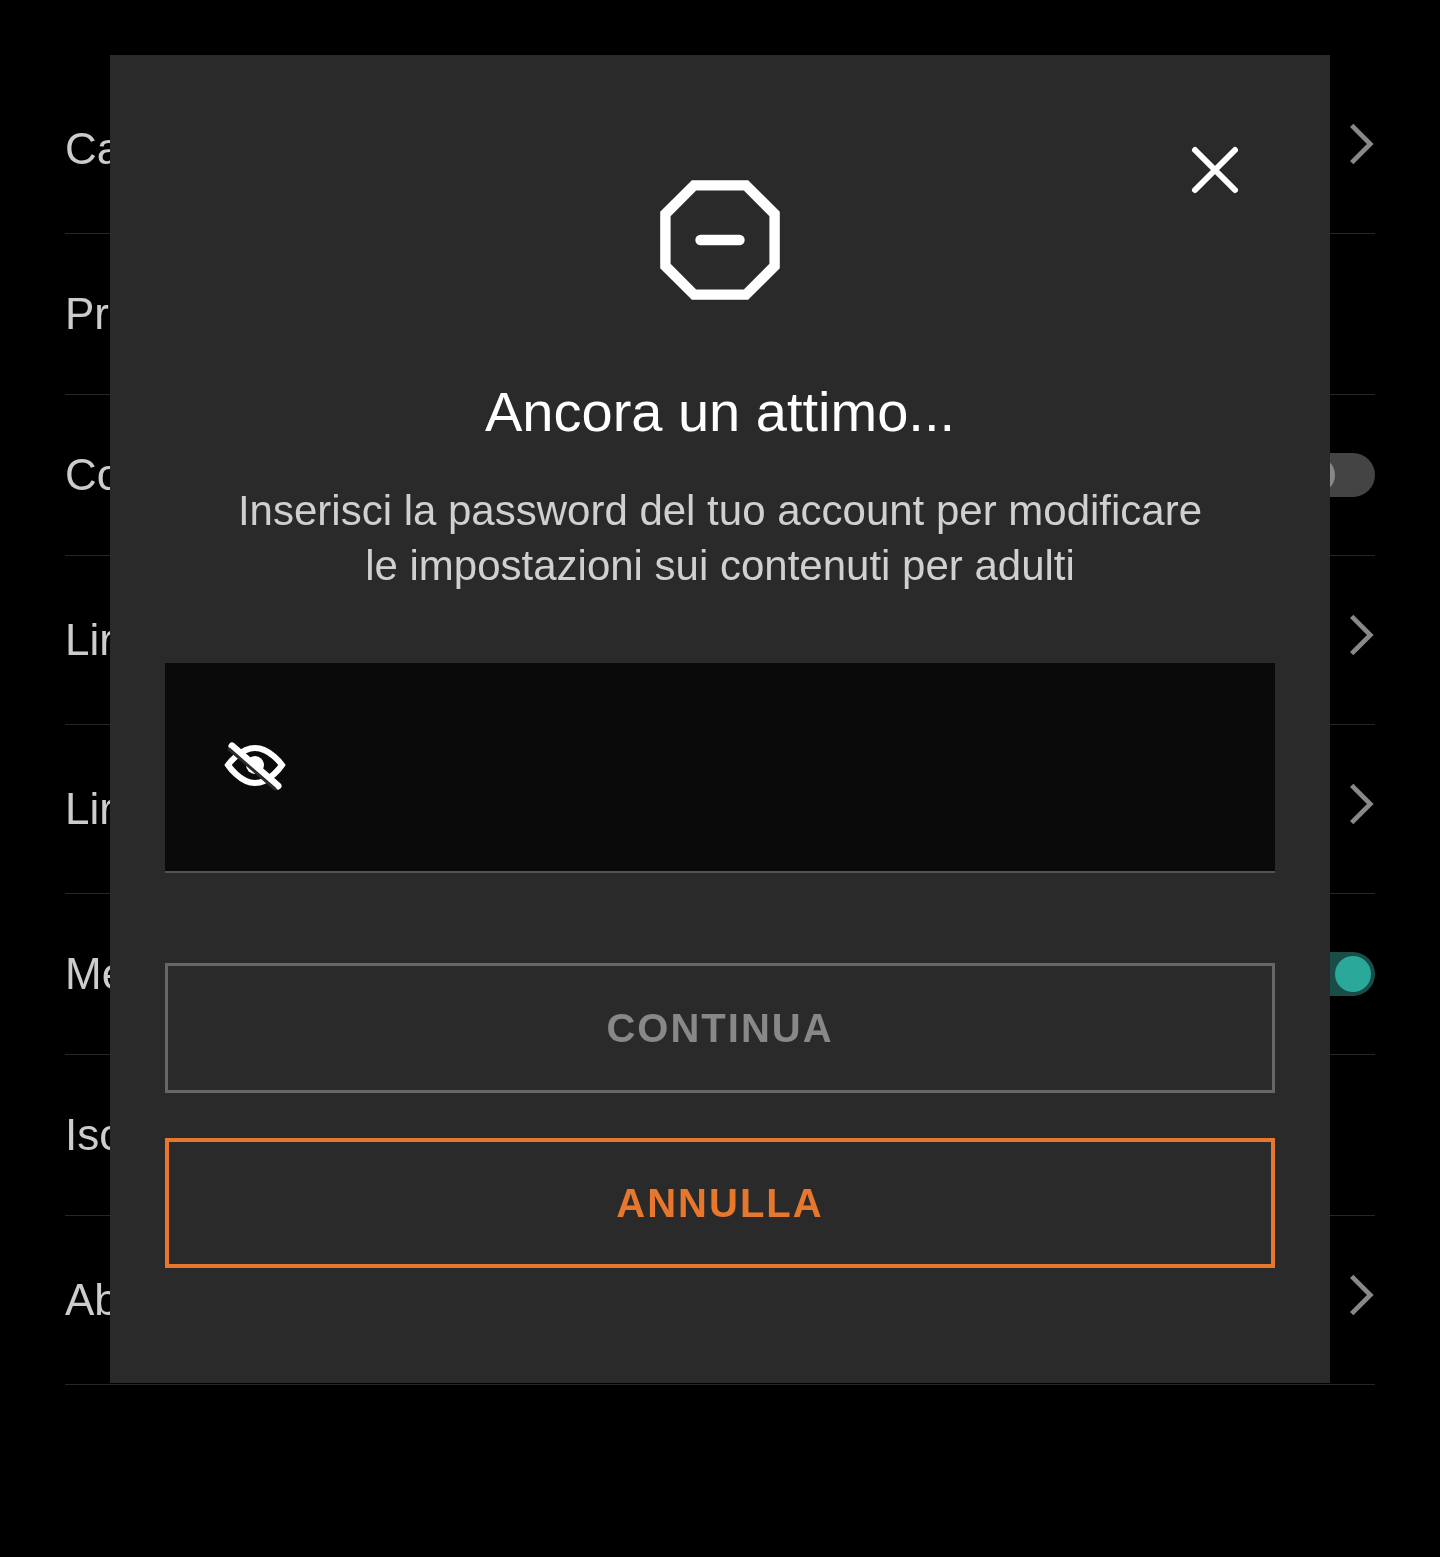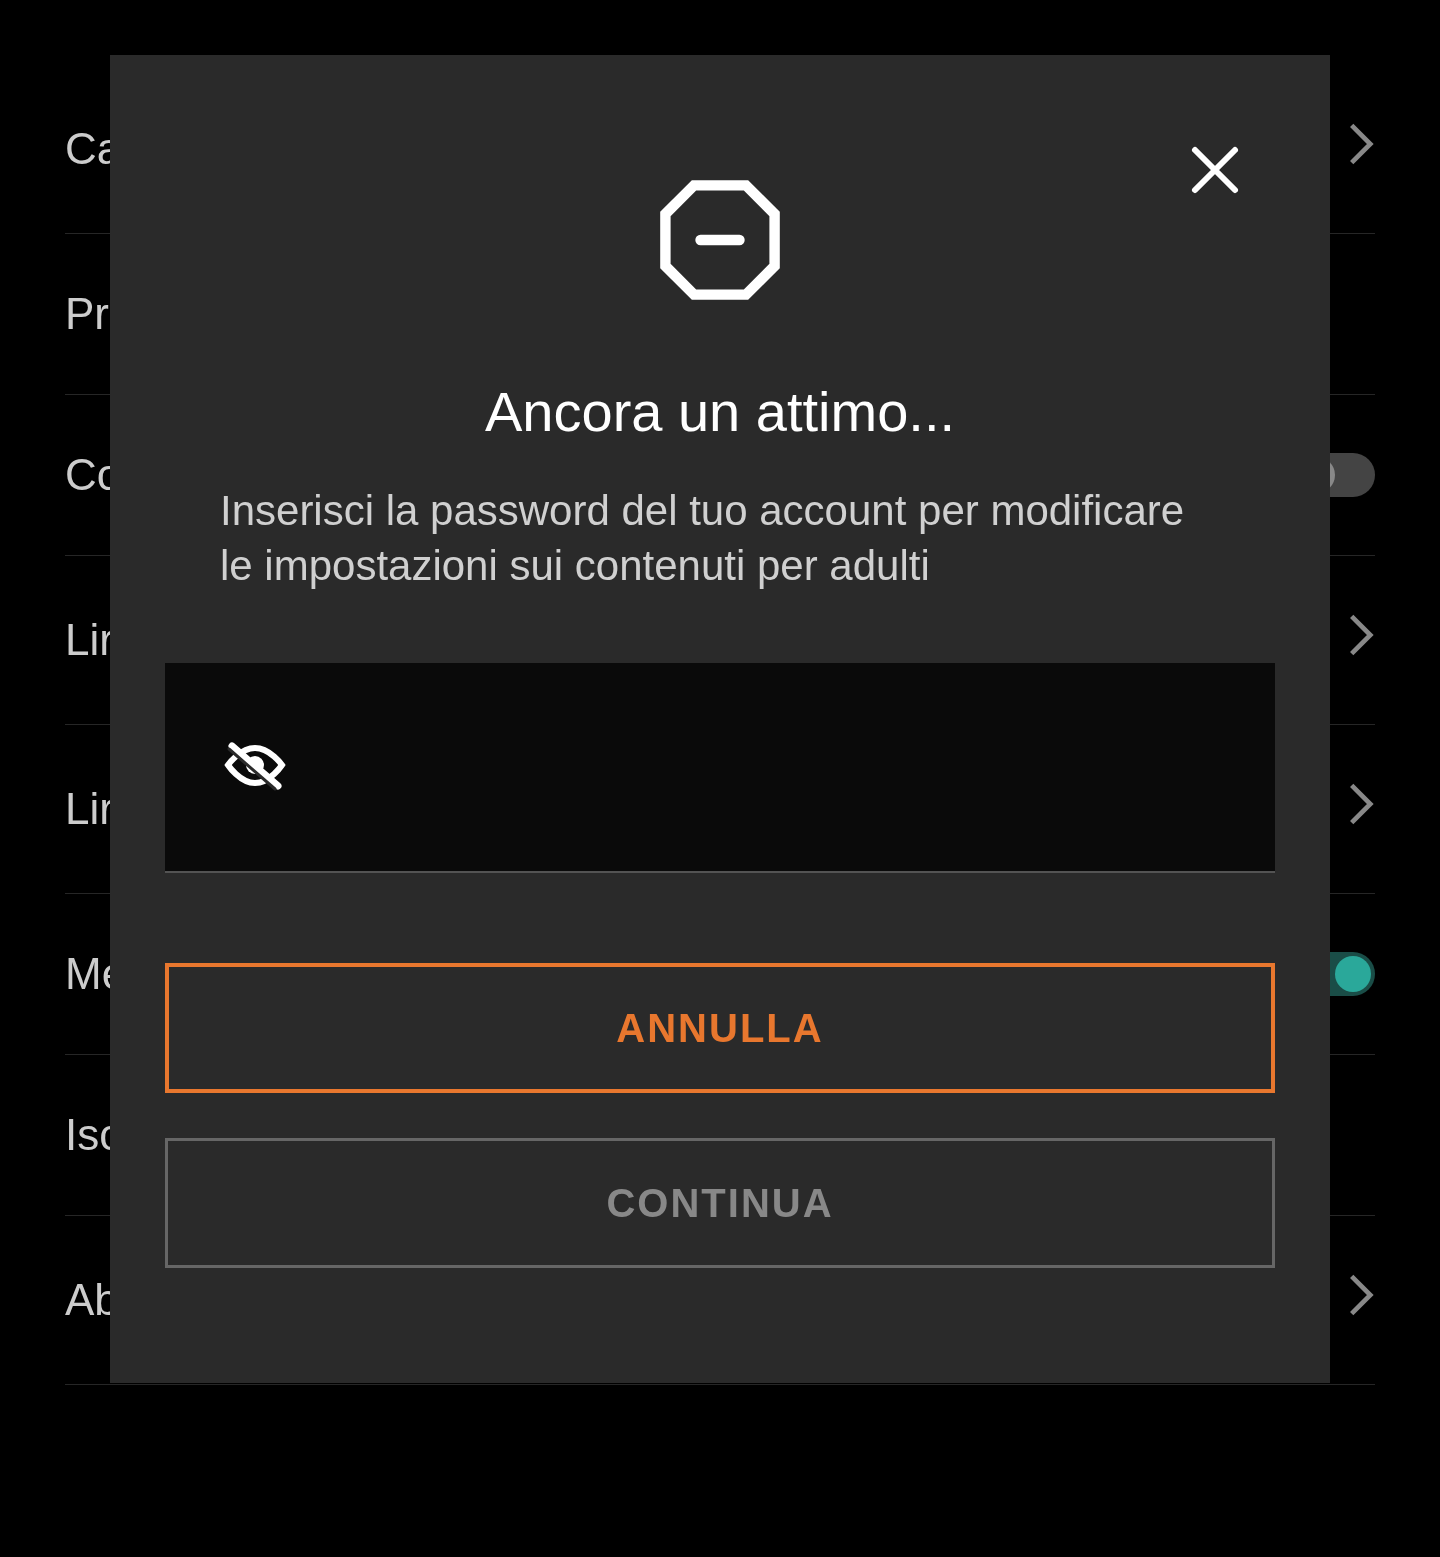--- a/index.html
+++ b/index.html
@@ -102,20 +102,21 @@
     .modal-title {
       color: #fff;
       font-size: 56px;
       font-weight: 500;
       margin-bottom: 40px;
       text-align: center;
     }
     .modal-description {
       color: #d0d0d0;
       font-size: 42px;
+      text-align: center;
       line-height: 1.3;
       margin-bottom: 70px;
       max-width: 1000px;
     }
     .input-container {
       width: 100%;
       background: #0a0a0a;
       border-bottom: 2px solid rgba(255,255,255,0.3);
       display: flex;
       align-items: center;
@@ -239,17 +240,17 @@
           <svg width="70" height="55" viewBox="0 0 70 55">
             <path d="M35 10 C20 10 8 27 8 27 C8 27 20 45 35 45 C50 45 62 27 62 27 C62 27 50 10 35 10 Z" fill="none" stroke="#fff" stroke-width="6"></path>
             <circle cx="35" cy="27" r="9" fill="#fff"></circle>
             <line x1="12" y1="8" x2="58" y2="48" stroke="#fff" stroke-width="7" stroke-linecap="round"></line>
             <line x1="12" y1="8" x2="58" y2="48" stroke="#2a2a2a" stroke-width="3" stroke-linecap="round" transform="translate(-3,3)"></line>
           </svg>
         </span>
       </button>
     </div>
 
+    <button class="btn btn-continue">CONTINUA</button>
+
     <button class="btn btn-cancel">ANNULLA</button>
-
-    <button class="btn btn-continue">CONTINUA</button>
   </div>
 </div>
 
 </body></html>

